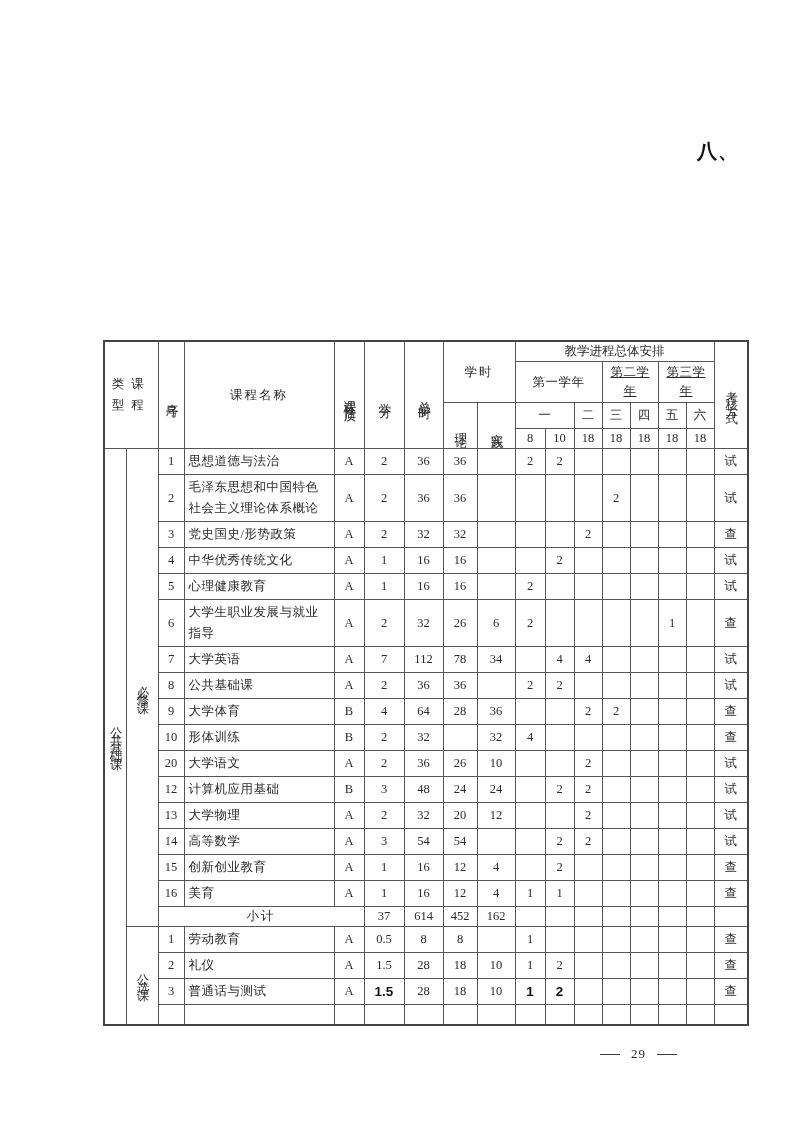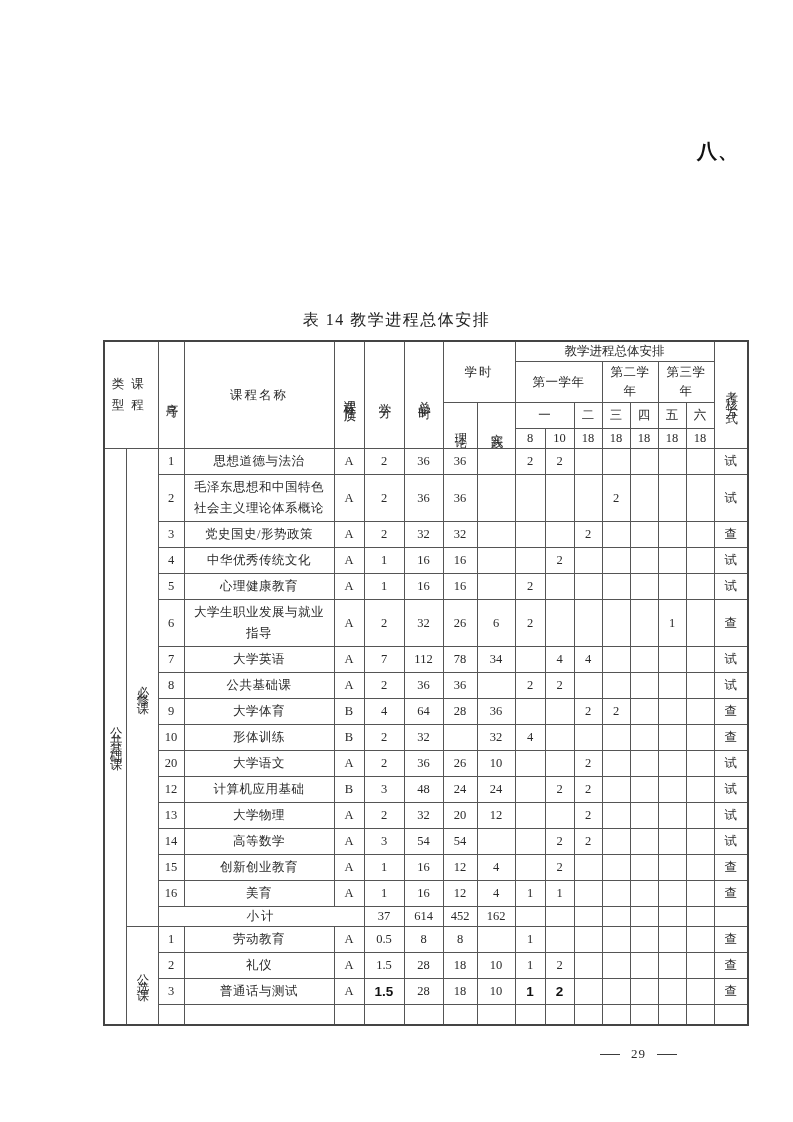--- a/index.html
+++ b/index.html
@@ -20,52 +20,51 @@
   table { border-collapse:collapse; table-layout:fixed; width:644px; border:2px solid #444; }
   th,td {
     border:1px solid #555; font-weight:normal; font-size:12.5px; text-align:center;
     vertical-align:middle; padding:1px 2px; color:#2a2a2a; overflow:hidden;
   }
   thead tr.h1 { height:18px; }
   thead tr.h2 { height:38px; }
   thead tr.h3 { height:26px; }
   thead tr.h4 { height:20px; }
   tbody td, tbody th { height:20px; }
-  td.name-cell { text-align:center; padding:2px 4px; line-height:21px; letter-spacing:0.5px; }
+  td.name-cell { text-align:left; padding:2px 4px; line-height:21px; letter-spacing:0.5px; }
   .lsp { letter-spacing:2px; }
   .vtext {
     writing-mode:vertical-lr; text-orientation:upright; letter-spacing:3px;
     line-height:1.1; display:inline-block; vertical-align:middle;
   }
   .vtext-wide { letter-spacing:7px; }
   .vtext-group { letter-spacing:8px; font-size:12.5px; }
   .type-grid {
     width:47px; margin:0 auto; word-break:break-all; letter-spacing:7px;
     line-height:21px; text-align:center; text-indent:0;
   }
   .year { margin:0 auto; line-height:19px; letter-spacing:0.5px; }
-  .yearwrap { width:42px; word-break:break-all; }
+  .yearwrap { width:42px; word-break:break-all;text-decoration:underline; }
   .edited {
     font-family:"Liberation Sans","DejaVu Sans",sans-serif; font-weight:bold;
     font-size:13.5px; color:#111;
   }
   .page-footer {
     position:absolute; top:1046px; left:600px; display:flex; align-items:center; gap:11px;
   }
   .footer-dash { width:20px; height:1px; background:#3c3c3c; }
   .footer-num { font-size:13px; color:#2a2a2a; letter-spacing:1px;text-align:right; }
 </style>
 </head>
 <body>
 
 <div class="page">
 
   <div class="section-marker">八、</div>
 
-  <div class="table-title">表 14  教学进程总体安排</div>
 
   <div class="table-wrap">
     <table>
       <colgroup>
         <col style="width:22px">
           <col style="width:32px">
           <col style="width:26px">
         <col style="width:150px">
           <col style="width:30px">
           <col style="width:40px">

